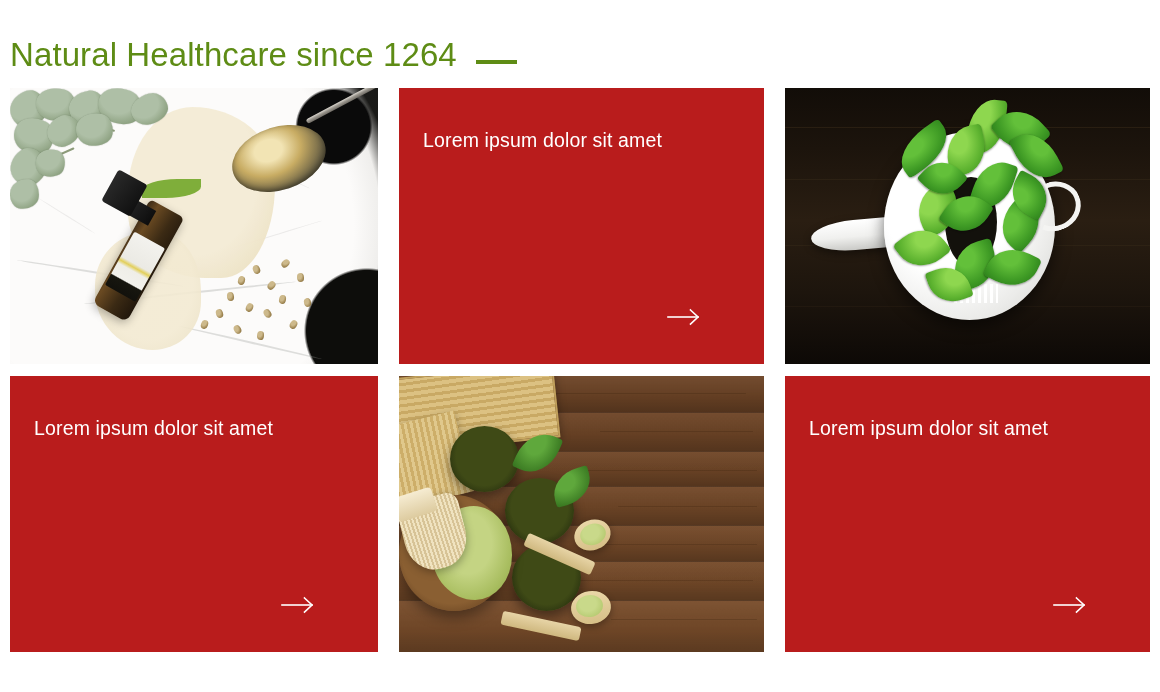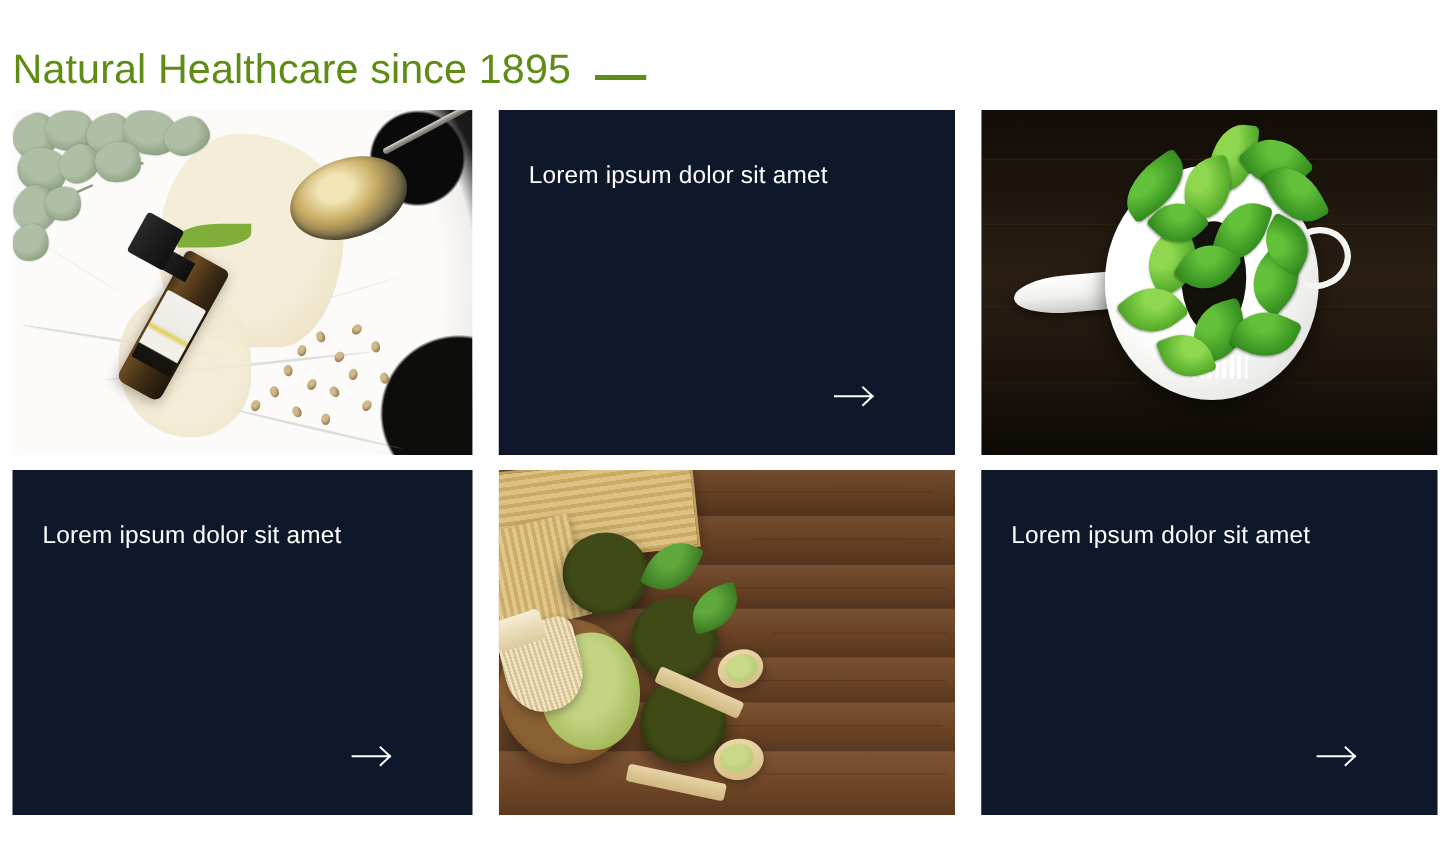--- a/index.html
+++ b/index.html
@@ -62,21 +62,21 @@
     row-gap: 12px;
   }
 
   .tile {
     position: relative;
     overflow: hidden;
   }
 
   
   .tile-green {
-    background: #0f172a;
+    background: #b91c1c;
   }
   .card-text {
     position: absolute;
     left: 24px;
     top: 40px;
     right: 24px;
     color: #ffffff;
     font-size: 19.5px;
     font-weight: 400;
     line-height: 1.3;
@@ -359,21 +359,21 @@
     background: radial-gradient(ellipse at 45% 38%, #c9d98a 0 40%, #aac162 100%);
     border-radius: 50%;
   }
 </style>
 </head>
 <body>
 
 <div class="page">
 
   <div class="heading-row">
-    <div class="page-title">Natural Healthcare since 1895</div>
+    <div class="page-title">Natural Healthcare since 1264</div>
     <div class="title-rule"></div>
   </div>
 
   <div class="grid">
 
     <div class="tile">
       <div class="photo photo-cbd">
         <div class="marble-vein" style="left:2%;top:62%;width:46%;height:2px;transform:rotate(9deg);"></div>
         <div class="marble-vein" style="left:20%;top:78%;width:58%;height:2px;transform:rotate(-6deg);"></div>
         <div class="marble-vein" style="left:46%;top:86%;width:40%;height:2px;transform:rotate(13deg);"></div>

